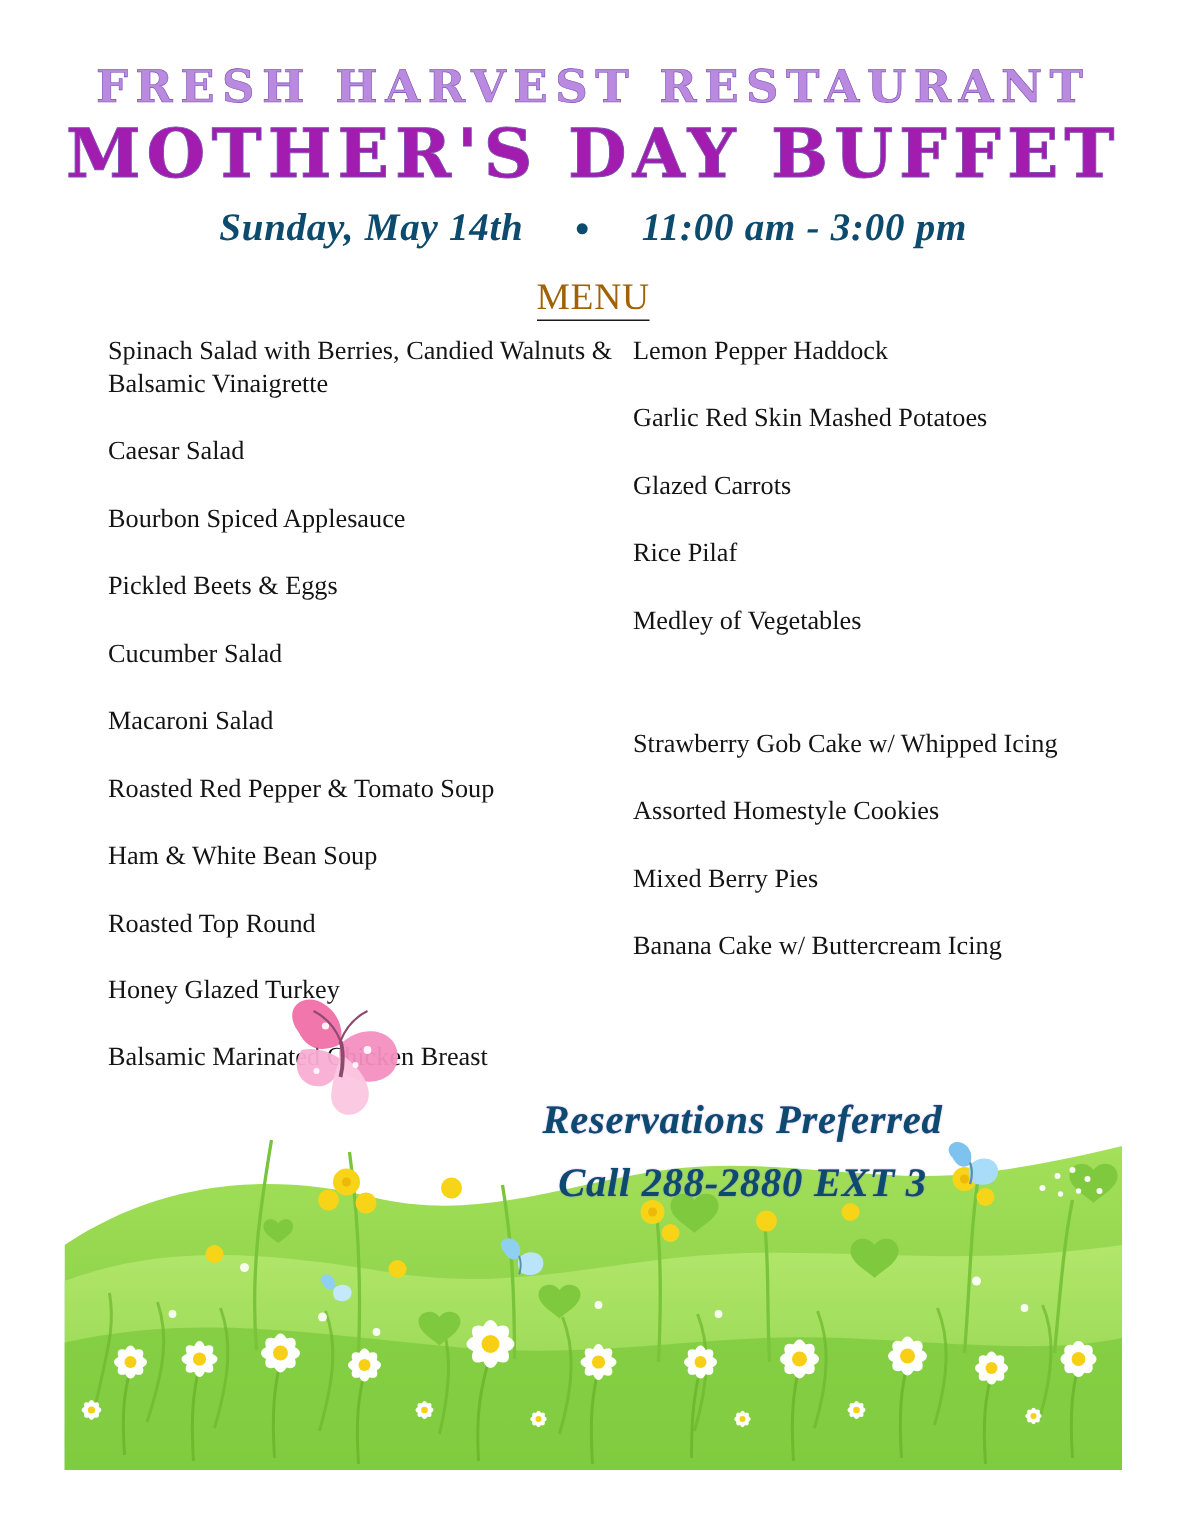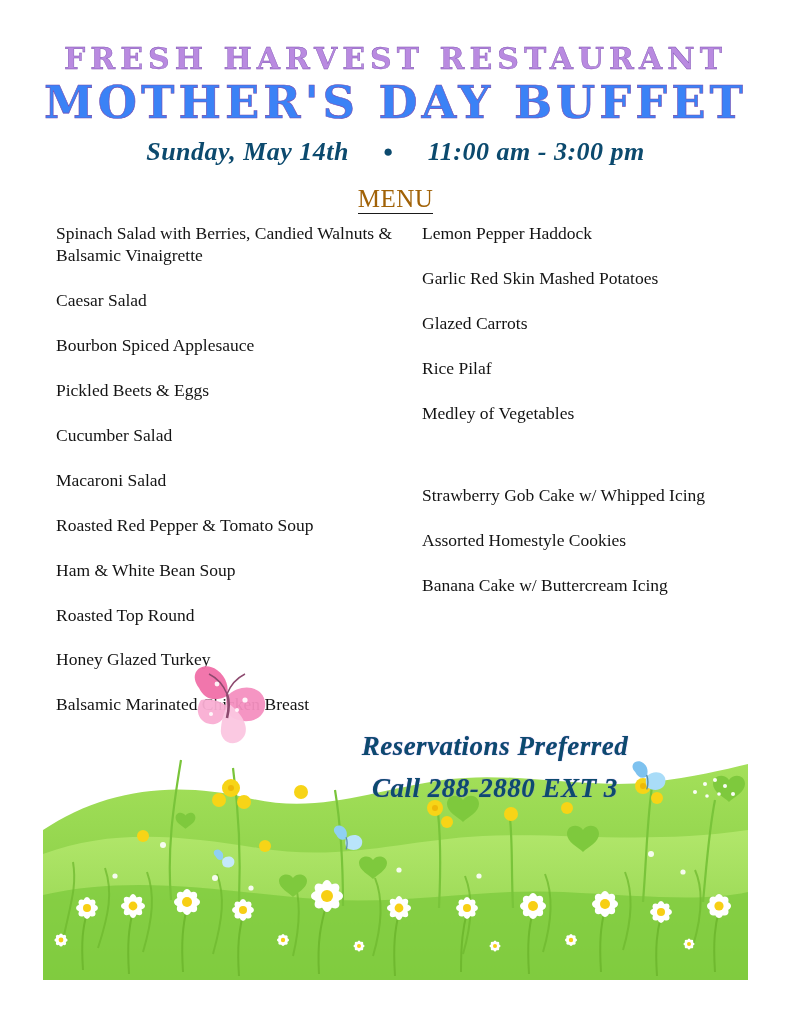--- a/index.html
+++ b/index.html
@@ -40,21 +40,21 @@
     -webkit-text-stroke: 0.4px #7a4fb0;
     line-height: 1.1;
     white-space: nowrap;
     text-align: center;
   }
   .title-line2 {
     font-family: "DejaVu Serif", serif;
     font-weight: bold;
     font-size: 45px;
     letter-spacing: 4px;
-    color: #3b82f6;
+    color: #a21caf;
     -webkit-text-stroke: 0.6px #7a4fb0;
     line-height: 1.15;
     margin-top: 2px;
     white-space: nowrap;
   }
   .subtitle-row {
     margin-top: 8px;
     color: #0c4a6e;
     font-family: "Liberation Serif", serif;
     font-weight: bold;
@@ -92,21 +92,21 @@
     position: absolute;
     top: 222px;
     left: 0;
     width: 791px;
     height: 450px;
   }
   .col {
     position: absolute;
     top: 0;
   }
-  .col-left  { left: 56px;  width: 345px; }
+  .col-left  { left: 72px;  width: 345px; }
   .col-right { left: 422px; width: 330px; }
 
   .item {
     font-size: 17.5px;
     color: #141414;
     line-height: 1.28;
     margin-bottom: 22.5px;
   }
 
   .spacer-gap { height: 38px; }
@@ -189,20 +189,21 @@
       <div class="item">Lemon Pepper Haddock</div>
       <div class="item">Garlic Red Skin Mashed Potatoes</div>
       <div class="item">Glazed Carrots</div>
       <div class="item">Rice Pilaf</div>
       <div class="item">Medley of Vegetables</div>
 
       <div class="spacer-gap"></div>
 
       <div class="item">Strawberry Gob Cake w/ Whipped Icing</div>
       <div class="item">Assorted Homestyle Cookies</div>
+      <div class="item">Mixed Berry Pies</div>
       <div class="item">Banana Cake w/ Buttercream Icing</div>
     </div>
   </div>
 
   <div class="art">
     <svg width="705" height="340" viewBox="0 0 705 340" xmlns="http://www.w3.org/2000/svg">
       <defs>
         <linearGradient id="gr1" x1="0" y1="0" x2="0" y2="1">
           <stop offset="0%" stop-color="#a4e05a"></stop>
           <stop offset="55%" stop-color="#8ed24a"></stop>

